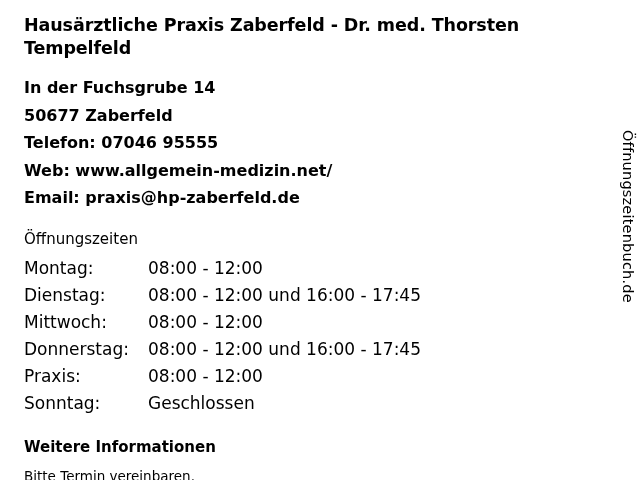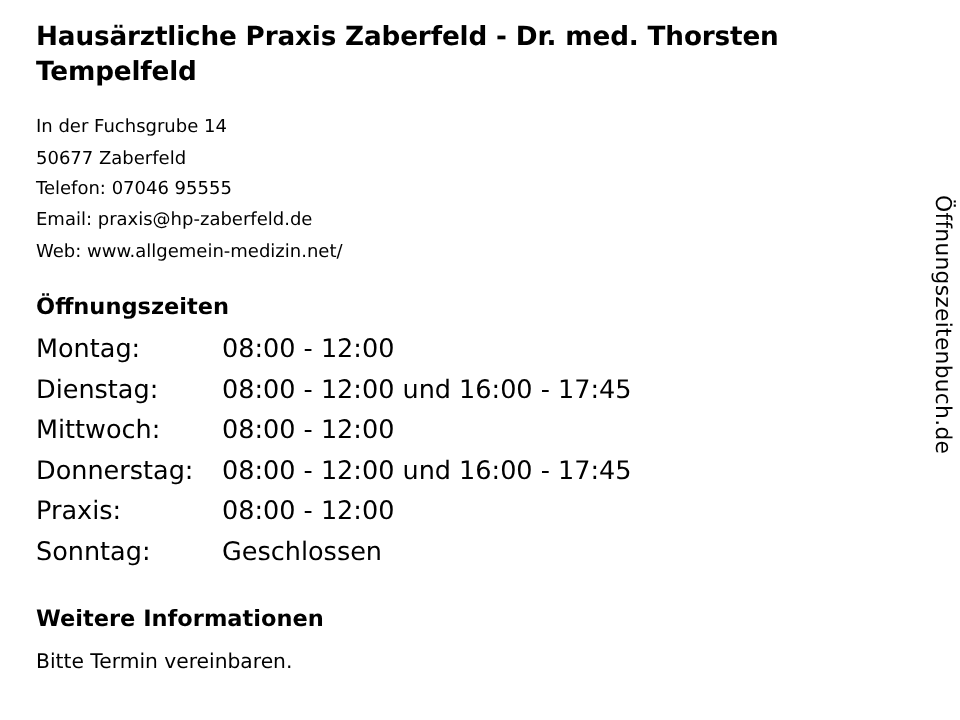--- a/index.html
+++ b/index.html
@@ -26,30 +26,31 @@
   }
   .title {
     font-size: 17.5px;
     font-weight: bold;
     line-height: 1.32;
     letter-spacing: -0.1px;
     margin: 0 0 14px 0;
     width: 580px;
   }
   .contact {
-    font-size: 12px;
+    font-size: 16px;
     line-height: 1.72;
     margin-bottom: 16px;
+    font-weight: bold;
   }
   .contact div {
     white-space: nowrap;
   }
   .section-heading {
     font-size: 15px;
-    font-weight: bold;
+    font-weight: normal;
     margin: 18px 0 12px 0;
   }
   table.hours {
     border-collapse: collapse;
     font-size: 17px;
     line-height: 1.0;
   }
   table.hours td {
     padding: 0 0 10px 0;
     vertical-align: top;
@@ -83,22 +84,22 @@
 <body>
 
 <div class="page">
 
   <h1 class="title">Hausärztliche Praxis Zaberfeld - Dr. med. Thorsten Tempelfeld</h1>
 
   <div class="contact">
     <div>In der Fuchsgrube 14</div>
     <div>50677 Zaberfeld</div>
     <div>Telefon: 07046 95555</div>
+    <div>Web: www.allgemein-medizin.net/</div>
     <div>Email: praxis@hp-zaberfeld.de</div>
-    <div>Web: www.allgemein-medizin.net/</div>
   </div>
 
   <h2 class="section-heading">Öffnungszeiten</h2>
 
   <table class="hours">
     <tbody>
       <tr>
         <td class="day">Montag:</td>
         <td class="time">08:00 - 12:00</td>
       </tr>

